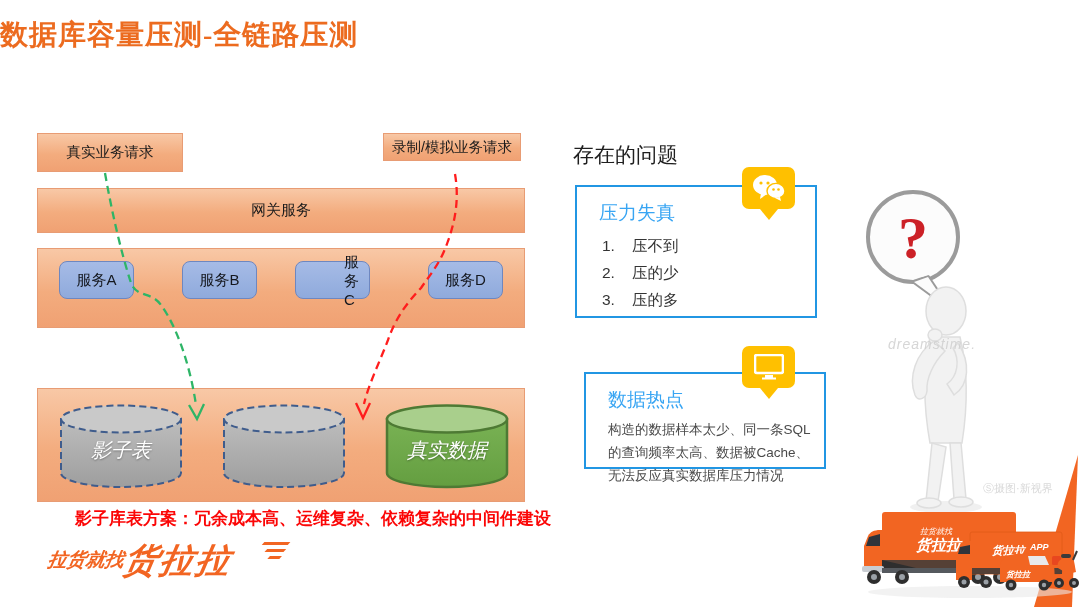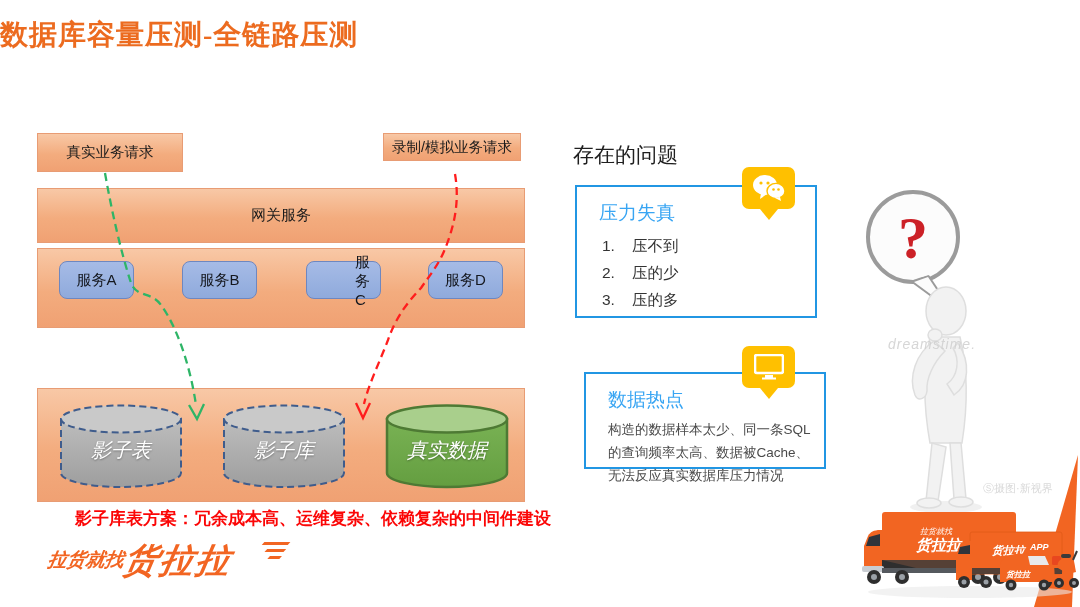--- a/index.html
+++ b/index.html
@@ -16,31 +16,31 @@
     font-weight:700; font-size:28px; letter-spacing:1px; color:#EC6B1F;
   }
   
   .oband{
     position:absolute; background:linear-gradient(180deg,#F8C8A6 0%,#F3AC7E 55%,#F0A173 100%);
     border:1px solid #E89C74; display:flex; align-items:center; justify-content:center;
     font-size:15px; color:#1c1c1c;
   }
   .box-req-real { left:37px; top:133px; width:146px; height:39px; font-size:14.5px; }
   .box-req-sim  { left:383px; top:133px; width:138px; height:28px; font-size:14.5px; }
-  .band-gateway { left:37px; top:188px; width:488px; height:55px; }
+  .band-gateway { left:37px; top:188px; width:488px; height:45px; }
   .band-services{ left:37px; top:248px; width:488px; height:80px; }
   .band-middleware{ left:37px; top:332px; width:488px; height:41px; }
   .band-datastore{ left:37px; top:388px; width:488px; height:114px;font-style:italic; }
   .svc-chip{
     position:absolute; top:12px; width:75px; height:38px; border-radius:8px;
     background:linear-gradient(180deg,#A6BBE6 0%,#8FAADC 100%);
     border:1.5px solid #6E87C0; display:flex; align-items:center; justify-content:center;
     font-size:15px; color:#15181f;
   }
-  .svc-a{left:21px;} .svc-b{left:144px;} .svc-c{left:268px;padding-left:48px;} .svc-d{left:390px;}
+  .svc-a{left:21px;} .svc-b{left:144px;} .svc-c{left:257px;padding-left:48px;} .svc-d{left:390px;}
   .cyl{ position:absolute; top:14px; width:126px; height:88px; }
   .cyl svg{ position:absolute; inset:0; }
   .cyl-label{
     position:absolute; left:0; right:0; top:34px; text-align:center;
     font-size:20px; color:#ffffff; text-shadow:0 1px 2px rgba(0,0,0,.35);
   }
   .cyl-1{left:20px;} .cyl-2{left:183px;} .cyl-3{left:346px;}
   .diagram-caption{
     position:absolute; left:75px; top:507px; font-size:17px; font-weight:700; color:#FB0606;
   }
@@ -141,21 +141,20 @@
         <ellipse cx="63" cy="16" rx="60" ry="13.5" fill="#C9C9C9" stroke="#3F5C8C" stroke-width="2" stroke-dasharray="7 4"></ellipse>
       </svg>
       <div class="cyl-label">影子表</div>
     </div>
 
     <div class="cyl cyl-2">
       <svg width="126" height="88" viewBox="0 0 126 88">
         <path d="M3,16 L3,70 A60,14 0 0 0 123,70 L123,16 Z" fill="url(#gGray)" stroke="#3F5C8C" stroke-width="2" stroke-dasharray="7 4"></path>
         <ellipse cx="63" cy="16" rx="60" ry="13.5" fill="#C9C9C9" stroke="#3F5C8C" stroke-width="2" stroke-dasharray="7 4"></ellipse>
       </svg>
-      <div class="cyl-label">影子库</div>
     </div>
 
     <div class="cyl cyl-3">
       <svg width="126" height="88" viewBox="0 0 126 88">
         <defs>
           <linearGradient id="gGreen" x1="0" y1="0" x2="0" y2="1">
             <stop offset="0" stop-color="#79B254"></stop>
               <stop offset="1" stop-color="#649E40"></stop>
           </linearGradient>
         </defs>

